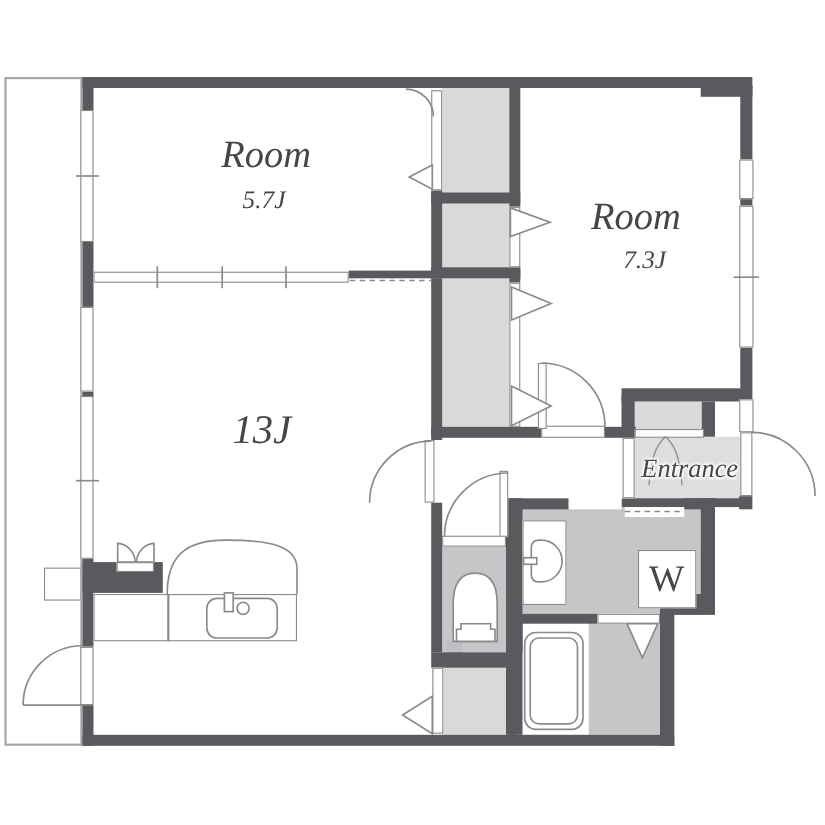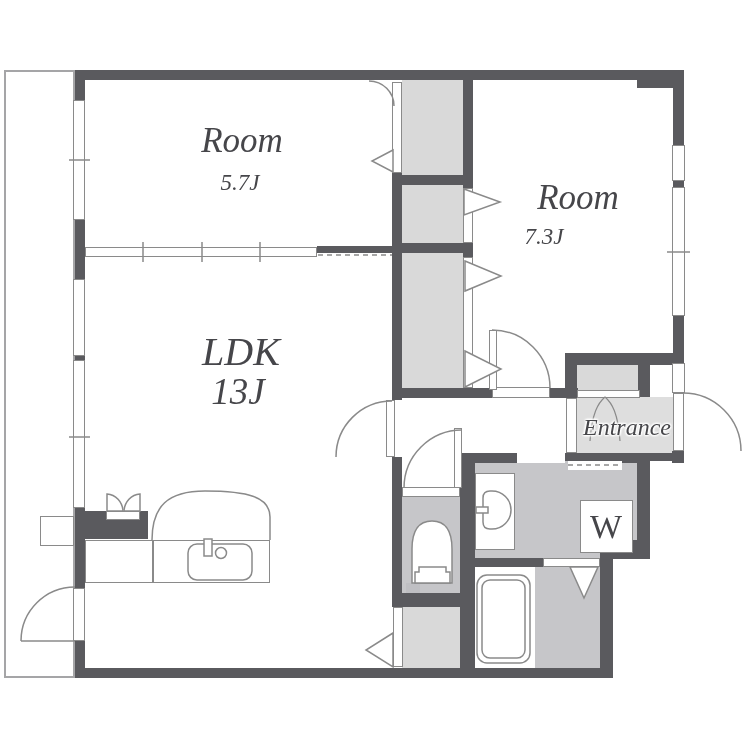--- a/index.html
+++ b/index.html
@@ -162,19 +162,18 @@
       <polygon points="393,633 366,650 393,667" fill="#ffffff"></polygon>
       <polygon points="570,567 598,567 584,598" fill="#ffffff"></polygon>
 
       <path d="M590,441 C592,413 598,403 605,397 C612,403 618,413 620,441" stroke-width="1.2"></path>
     </g>
   </svg>
 
   <div class="lbl lbl-room" style="left:242px;top:140px">Room</div>
   <div class="lbl lbl-size" style="left:240px;top:182px">5.7J</div>
   <div class="lbl lbl-room" style="left:578px;top:197px">Room</div>
-  <div class="lbl lbl-size" style="left:544px;top:236px">7.3J</div>
-  <div class="lbl lbl-ldk" style="left:241px;top:352px">LDK</div>
+  <div class="lbl lbl-size" style="left:586px;top:236px">7.3J</div>
   <div class="lbl lbl-ldksize" style="left:238px;top:391px">13J</div>
   <div class="lbl lbl-entrance" style="left:627px;top:427px">Entrance</div>
   <div class="lbl lbl-w" style="left:606px;top:527px">W</div>
 
 </div>
 
 </body></html>

